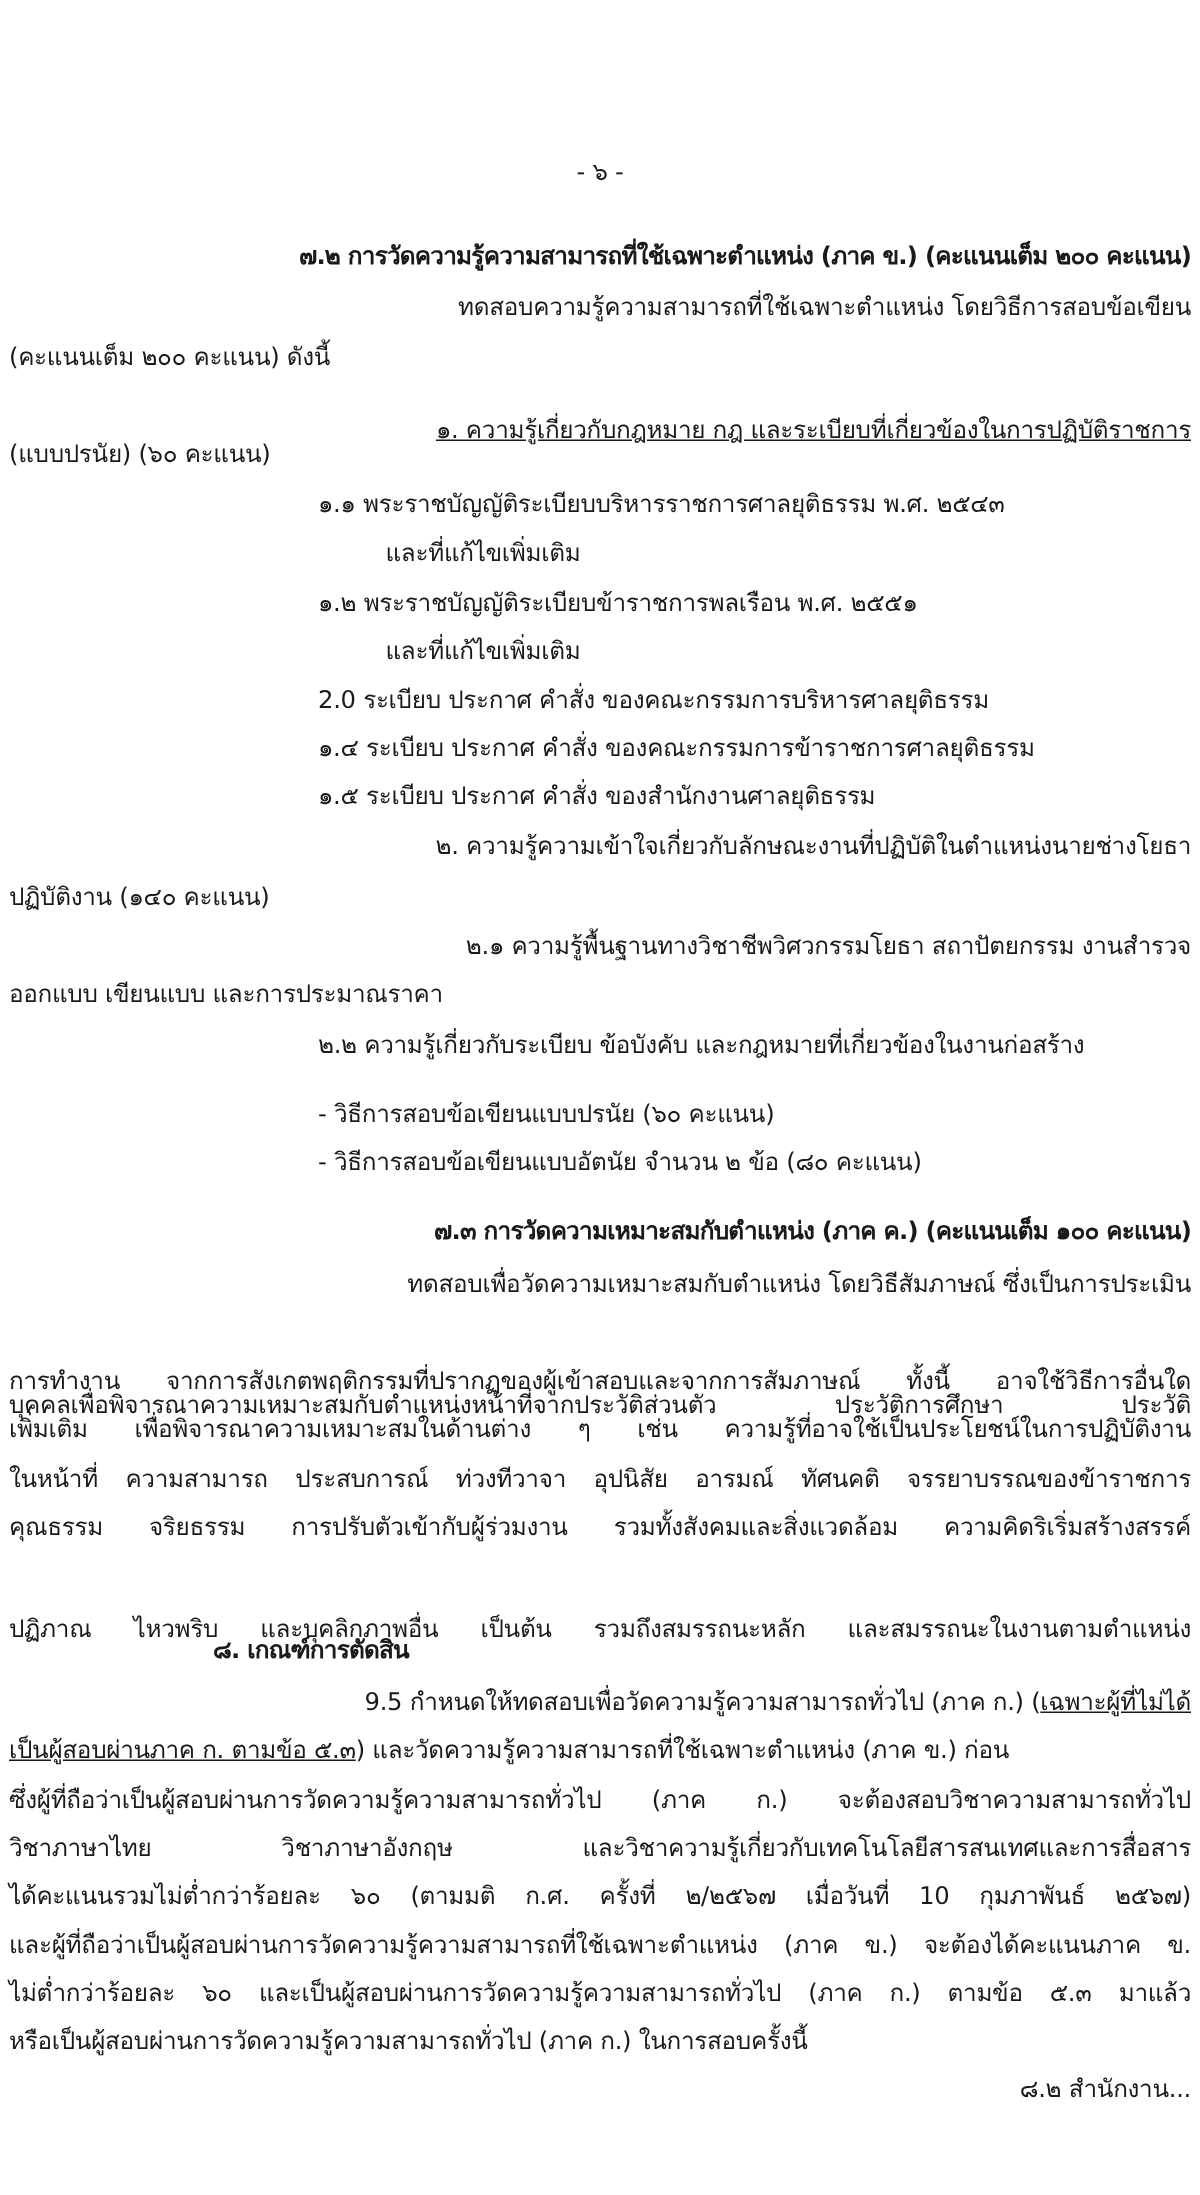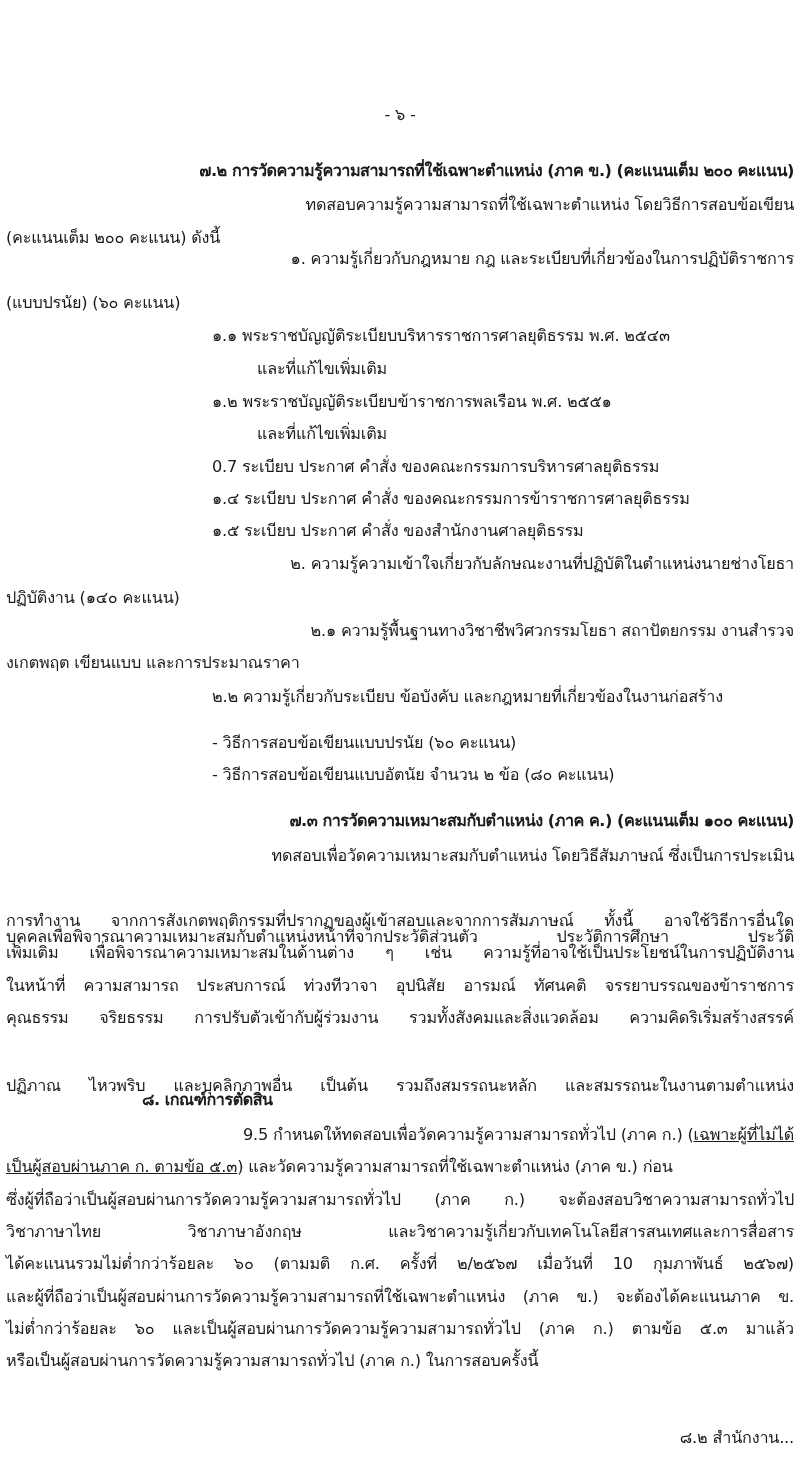--- a/index.html
+++ b/index.html
@@ -24,36 +24,36 @@
 </head>
 <body>
 
 <div>
 
   <div class="line center" style="top:104px;">- ๖ -</div>
 
   <div class="line bold right" style="top:160px;">๗.๒ การวัดความรู้ความสามารถที่ใช้เฉพาะตำแหน่ง (ภาค ข.) (คะแนนเต็ม ๒๐๐ คะแนน)</div>
   <div class="line right" style="top:194px;">ทดสอบความรู้ความสามารถที่ใช้เฉพาะตำแหน่ง โดยวิธีการสอบข้อเขียน</div>
   <div class="line" style="top:227px; left:6px;">(คะแนนเต็ม ๒๐๐ คะแนน) ดังนี้</div>
-  <div class="line right" style="top:248px;">๑. ความรู้เกี่ยวกับกฎหมาย กฎ และระเบียบที่เกี่ยวข้องในการปฏิบัติราชการ</div>
+  <div class="line right" style="top:276px;text-decoration:underline;">๑. ความรู้เกี่ยวกับกฎหมาย กฎ และระเบียบที่เกี่ยวข้องในการปฏิบัติราชการ</div>
   <div class="line" style="top:292px; left:6px;">(แบบปรนัย) (๖๐ คะแนน)</div>
 
   <div class="line" style="top:325px; left:212px;">๑.๑ พระราชบัญญัติระเบียบบริหารราชการศาลยุติธรรม พ.ศ. ๒๕๔๓</div>
   <div class="line" style="top:358px; left:257px;">และที่แก้ไขเพิ่มเติม</div>
   <div class="line" style="top:391px; left:212px;">๑.๒ พระราชบัญญัติระเบียบข้าราชการพลเรือน พ.ศ. ๒๕๕๑</div>
   <div class="line" style="top:423px; left:257px;">และที่แก้ไขเพิ่มเติม</div>
-  <div class="line" style="top:456px; left:212px;">0.7 ระเบียบ ประกาศ คำสั่ง ของคณะกรรมการบริหารศาลยุติธรรม</div>
+  <div class="line" style="top:456px; left:212px;">2.0 ระเบียบ ประกาศ คำสั่ง ของคณะกรรมการบริหารศาลยุติธรรม</div>
   <div class="line" style="top:488px; left:212px;">๑.๔ ระเบียบ ประกาศ คำสั่ง ของคณะกรรมการข้าราชการศาลยุติธรรม</div>
   <div class="line" style="top:520px; left:212px;">๑.๕ ระเบียบ ประกาศ คำสั่ง ของสำนักงานศาลยุติธรรม</div>
 
   <div class="line right" style="top:553px;">๒. ความรู้ความเข้าใจเกี่ยวกับลักษณะงานที่ปฏิบัติในตำแหน่งนายช่างโยธา</div>
   <div class="line" style="top:587px; left:6px;">ปฏิบัติงาน (๑๔๐ คะแนน)</div>
 
   <div class="line right" style="top:620px;">๒.๑ ความรู้พื้นฐานทางวิชาชีพวิศวกรรมโยธา สถาปัตยกรรม งานสำรวจ</div>
-  <div class="line" style="top:652px; left:6px;">งเกตพฤต เขียนแบบ และการประมาณราคา</div>
+  <div class="line" style="top:652px; left:6px;">ออกแบบ เขียนแบบ และการประมาณราคา</div>
   <div class="line" style="top:686px; left:212px;">๒.๒ ความรู้เกี่ยวกับระเบียบ ข้อบังคับ และกฎหมายที่เกี่ยวข้องในงานก่อสร้าง</div>
 
   <div class="line" style="top:732px; left:212px;">- วิธีการสอบข้อเขียนแบบปรนัย (๖๐ คะแนน)</div>
   <div class="line" style="top:764px; left:212px;">- วิธีการสอบข้อเขียนแบบอัตนัย จำนวน ๒ ข้อ (๘๐ คะแนน)</div>
 
   <div class="line bold right" style="top:810px;margin-left:48px;">๗.๓ การวัดความเหมาะสมกับตำแหน่ง (ภาค ค.) (คะแนนเต็ม ๑๐๐ คะแนน)</div>
   <div class="line right" style="top:845px;">ทดสอบเพื่อวัดความเหมาะสมกับตำแหน่ง โดยวิธีสัมภาษณ์ ซึ่งเป็นการประเมิน</div>
   <div class="line justify-line" style="top:878px; left:6px; right:6px;margin-top:48px;">บุคคลเพื่อพิจารณาความเหมาะสมกับตำแหน่งหน้าที่จากประวัติส่วนตัว  ประวัติการศึกษา  ประวัติ</div>
   <div class="line justify-line" style="top:910px; left:6px; right:6px;">การทำงาน จากการสังเกตพฤติกรรมที่ปรากฏของผู้เข้าสอบและจากการสัมภาษณ์ ทั้งนี้ อาจใช้วิธีการอื่นใด</div>
   <div class="line justify-line" style="top:942px; left:6px; right:6px;">เพิ่มเติม เพื่อพิจารณาความเหมาะสมในด้านต่าง ๆ เช่น ความรู้ที่อาจใช้เป็นประโยชน์ในการปฏิบัติงาน</div>
@@ -68,14 +68,14 @@
   <div class="line" style="top:1156px; left:6px; right:6px;">
     <span class="u">เป็นผู้สอบผ่านภาค ก. ตามข้อ ๕.๓</span><span>) และวัดความรู้ความสามารถที่ใช้เฉพาะตำแหน่ง (ภาค ข.) ก่อน</span>
   </div>
   <div class="line justify-line" style="top:1189px; left:6px; right:6px;">ซึ่งผู้ที่ถือว่าเป็นผู้สอบผ่านการวัดความรู้ความสามารถทั่วไป (ภาค ก.) จะต้องสอบวิชาความสามารถทั่วไป</div>
   <div class="line justify-line" style="top:1221px; left:6px; right:6px;">วิชาภาษาไทย วิชาภาษาอังกฤษ และวิชาความรู้เกี่ยวกับเทคโนโลยีสารสนเทศและการสื่อสาร</div>
   <div class="line justify-line" style="top:1253px; left:6px; right:6px;">ได้คะแนนรวมไม่ต่ำกว่าร้อยละ ๖๐ (ตามมติ ก.ศ. ครั้งที่ ๒/๒๕๖๗ เมื่อวันที่ 10 กุมภาพันธ์ ๒๕๖๗)</div>
   <div class="line justify-line" style="top:1286px; left:6px; right:6px;">และผู้ที่ถือว่าเป็นผู้สอบผ่านการวัดความรู้ความสามารถที่ใช้เฉพาะตำแหน่ง (ภาค ข.) จะต้องได้คะแนนภาค ข.</div>
   <div class="line justify-line" style="top:1318px; left:6px; right:6px;">ไม่ต่ำกว่าร้อยละ ๖๐  และเป็นผู้สอบผ่านการวัดความรู้ความสามารถทั่วไป (ภาค ก.) ตามข้อ ๕.๓ มาแล้ว</div>
   <div class="line" style="top:1350px; left:6px;">หรือเป็นผู้สอบผ่านการวัดความรู้ความสามารถทั่วไป (ภาค ก.) ในการสอบครั้งนี้</div>
 
-  <div class="line right" style="top:1382px;margin-top:45px;">๘.๒ สำนักงาน...</div>
+  <div class="line right" style="top:1382px;">๘.๒ สำนักงาน...</div>
 </div>
 
 </body></html>

